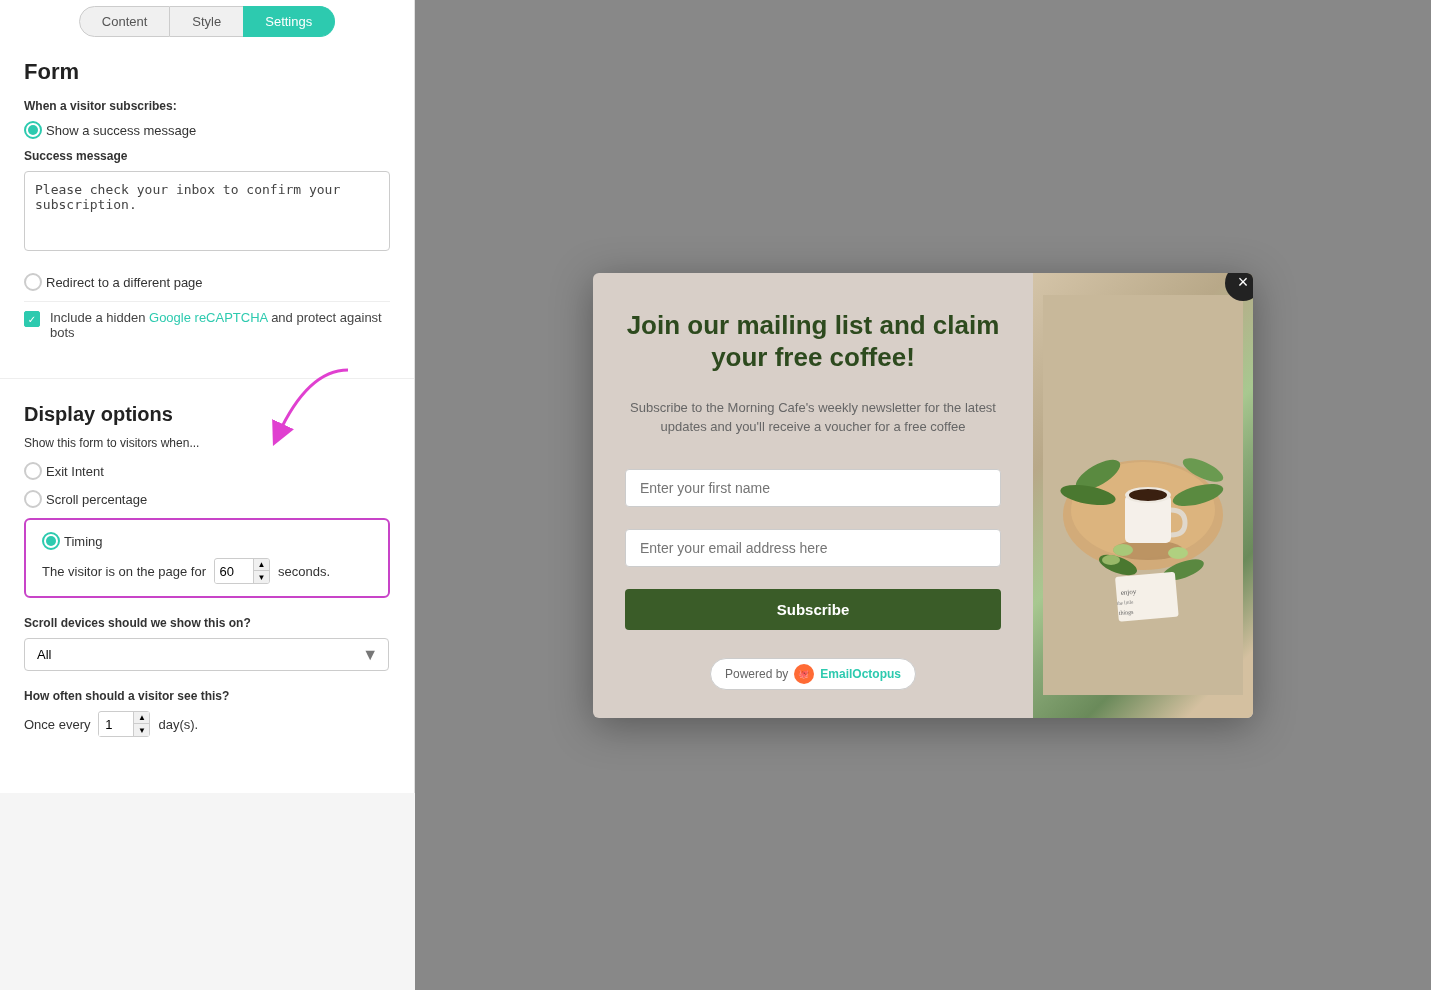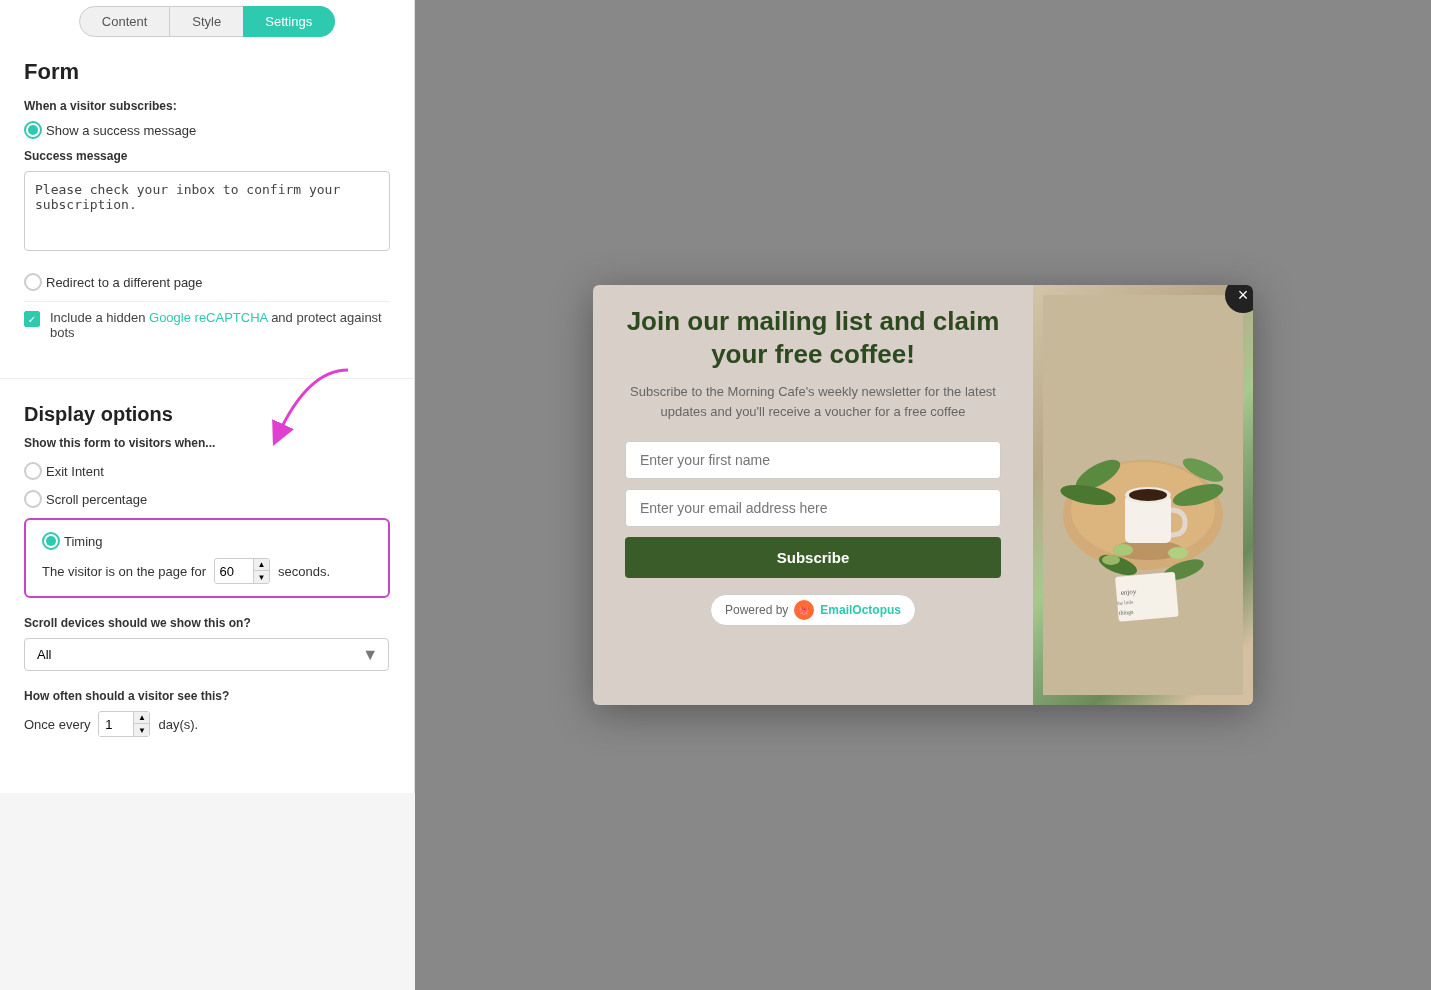--- a/index.html
+++ b/index.html
@@ -84,21 +84,21 @@
     .checkbox-box.checked { background: #2dcaaf; border-color: #2dcaaf; color: #fff; font-size: 10px; }
 
     .link-text { color: #2dcaaf; text-decoration: none; }
 
     
     .divider { height: 1px; background: #eee; margin: 8px 0; }
 
     
     .display-section { padding: 16px 24px; }
     .display-title { font-size: 20px; font-weight: 700; color: #222; margin-bottom: 10px; }
-    .sub-label { font-size: 12px; font-weight: 700; color: #333; margin-bottom: 12px; }
+    .sub-label { font-size: 12px; font-weight: 400; color: #333; margin-bottom: 12px; }
 
     
     .timing-box {
       border: 2px solid #c844c8;
       border-radius: 6px;
       padding: 12px 16px;
       margin-top: 4px;
     }
     .timing-inner { display: flex; align-items: center; gap: 8px; font-size: 13px; color: #333; }
     .number-input {
@@ -160,24 +160,25 @@
       width: 36px; height: 36px;
       background: #222;
       border-radius: 50%;
       display: flex; align-items: center; justify-content: center;
       color: #fff; font-size: 18px; cursor: pointer;
       z-index: 10;
     }
 
     .popup-left {
       flex: 1;
-      padding: 20px 32px 28px 32px;
+      padding: 36px 32px 28px 32px;
       display: flex;
       flex-direction: column;
       align-items: center;
+      gap: 12px;
     }
 
     .popup-heading {
       font-size: 26px;
       font-weight: 800;
       color: #2d4a1e;
       text-align: center;
       margin-bottom: 12px;
       line-height: 1.25;
     }

